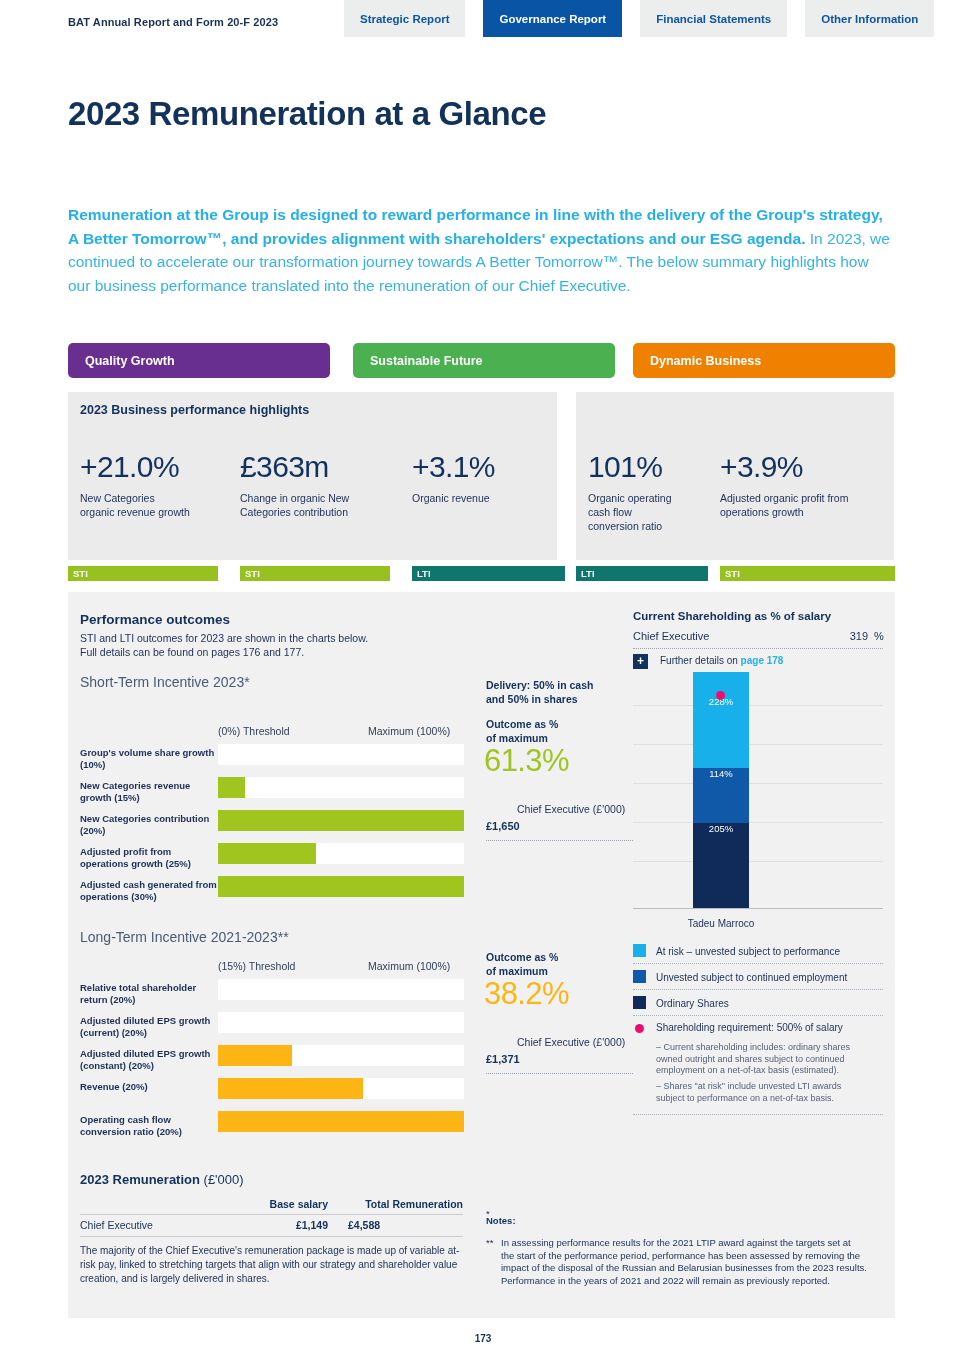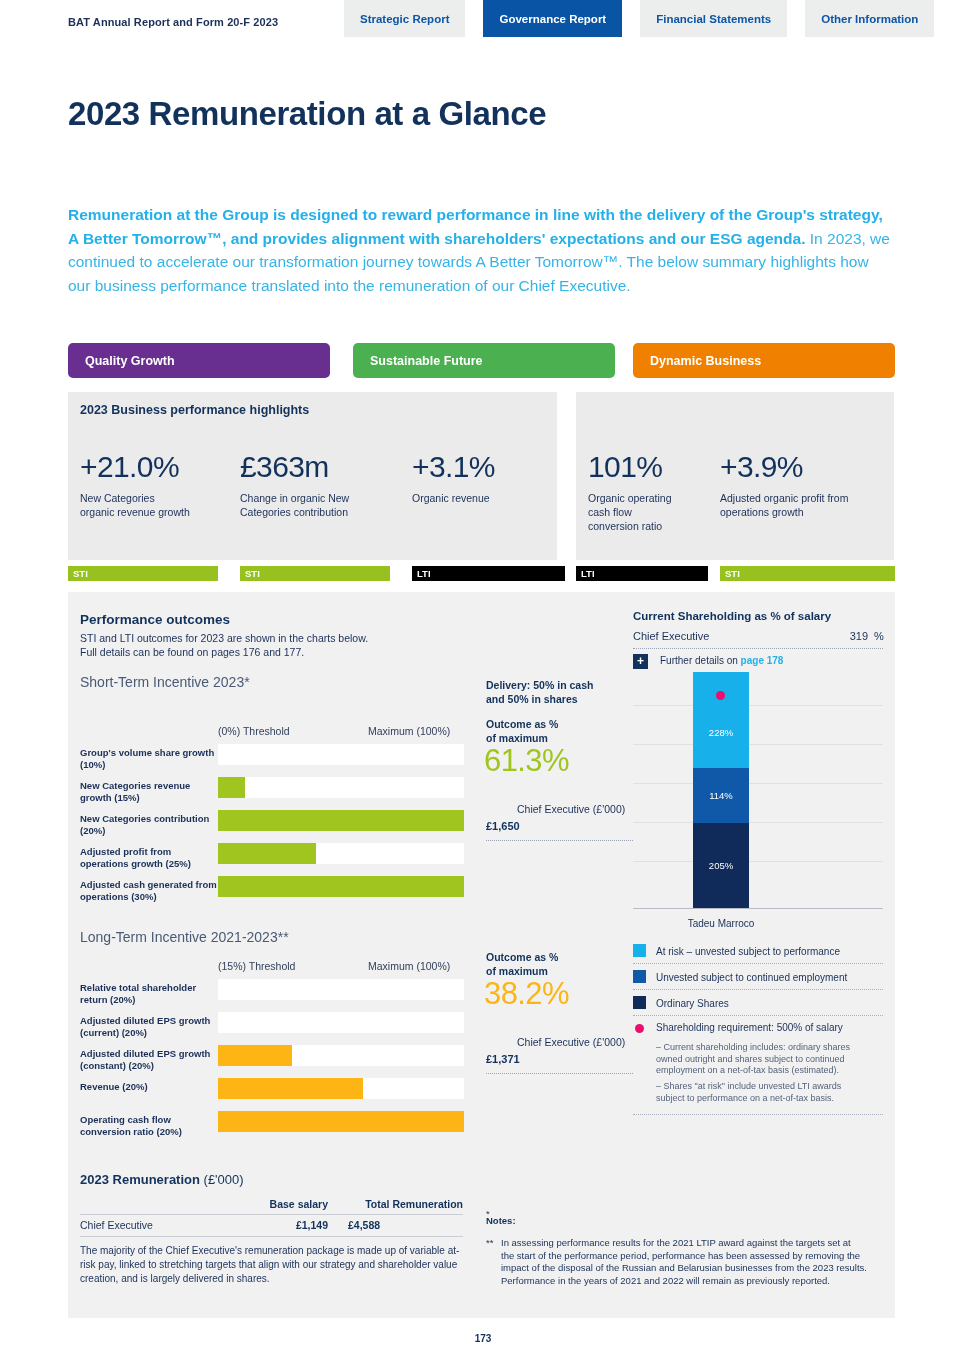--- a/index.html
+++ b/index.html
@@ -33,21 +33,21 @@
   .hl-left{position:absolute;left:68px;top:392px;width:489px;height:168px;background:#ebebeb;}
   .hl-right{position:absolute;left:576px;top:392px;width:318px;height:168px;background:#ebebeb;}
   .hl-title{position:absolute;left:12px;top:11px;font-size:12.5px;font-weight:bold;color:#12325c;}
   .stat{position:absolute;}
   .stat .num{font-size:30px;color:#12325c;font-weight:normal;letter-spacing:-0.6px;line-height:34px;white-space:nowrap;}
   .stat .cap{font-size:10.5px;line-height:14px;color:#1b3058;margin-top:7px;}
   
   .tags{position:absolute;left:68px;top:566px;width:827px;height:15px;}
   .tag{position:absolute;height:15px;display:flex;align-items:center;padding-left:5px;box-sizing:border-box;color:#ffffff;font-size:9.5px;font-weight:bold;}
   .tag.sti{background:#97c11f;}
-  .tag.lti{background:#000000;}
+  .tag.lti{background:#0f766e;}
   
   .panel{position:absolute;left:68px;top:592px;width:827px;height:726px;background:#f1f1f1;}
   .sec-title{position:absolute;font-size:13.5px;font-weight:bold;color:#12325c;}
   .sec-sub{position:absolute;font-size:10.5px;line-height:14px;color:#1b3058;}
   .chart-title{position:absolute;font-size:14px;color:#4a5a75;font-weight:normal;}
   
   .axis-lbl{position:absolute;font-size:10.5px;color:#33415c;}
   .rowlbl{position:absolute;font-size:9.5px;line-height:12px;font-weight:bold;color:#1b3058;}
   .track{position:absolute;background:#ffffff;}
   .fill{position:absolute;height:100%;top:0;left:0;}
@@ -63,21 +63,21 @@
   .dotline{position:absolute;border-bottom:1px dotted #9aa4b4;}
   
   .sh-title{position:absolute;font-size:11.5px;font-weight:bold;color:#12325c;}
   .sh-row{position:absolute;font-size:11px;color:#1b3058;}
   .sh-val{position:absolute;font-size:11px;color:#1b3058;text-align:right;}
   .plusbox{position:absolute;width:15px;height:15px;background:#12325c;color:#fff;font-size:12px;line-height:15px;text-align:center;font-weight:bold;}
   .link{color:#24b0e8;font-weight:bold;}
   .gridline{position:absolute;height:1px;background:#e0e0e0;}
   .baseline{position:absolute;height:1px;background:#b9bcc2;}
   .stackbar{position:absolute;}
-  .seg{position:absolute;left:0;width:100%;display:flex;align-items:center;justify-content:center;color:#fff;font-size:9.5px;}
+  .seg{position:absolute;left:0;width:100%;display:flex;justify-content:center;color:#fff;font-size:9.5px;}
   .dotmark{position:absolute;width:9px;height:9px;border-radius:50%;background:#ec0d6e;}
   .axname{position:absolute;font-size:10px;color:#1b3058;text-align:center;}
   
   .lg-item{position:absolute;font-size:10px;color:#1b3058;}
   .swatch{position:absolute;width:13px;height:13px;}
   .lg-sep{position:absolute;border-bottom:1px dotted #a8b0bd;}
   .lg-sub{position:absolute;font-size:9px;line-height:11.5px;color:#55627a;}
   
   .rm-title{position:absolute;font-size:13px;color:#12325c;}
   .rm-title b{font-weight:bold;}

